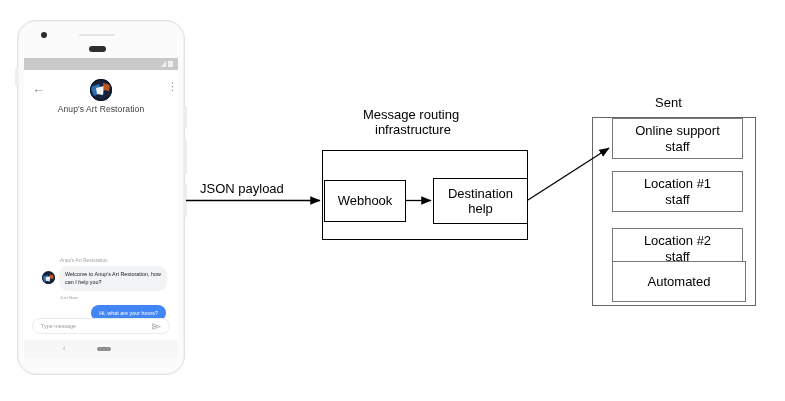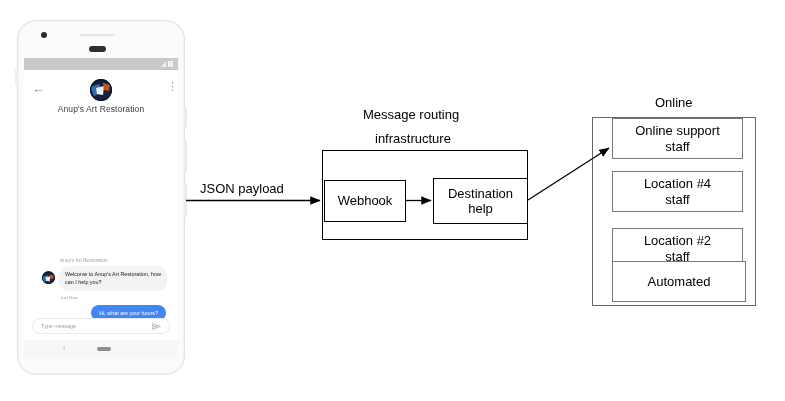--- a/index.html
+++ b/index.html
@@ -365,48 +365,48 @@
 
   <div class="phone-nav">
     <div class="nav-back">‹</div>
     <div class="nav-home"></div>
   </div>
 </div>
 
 <div class="diag-label" style="left:200px; top:181px;">JSON payload</div>
 
 <div class="diag-label" style="left:363px; top:107px;text-align:center;">Message routing</div>
-<div class="diag-label" style="left:375px; top:131px;">infrastructure</div>
+<div class="diag-label" style="left:375px; top:122px;">infrastructure</div>
 
 <div class="box thin" style="left:322px; top:150px; width:206px; height:90px;"></div>
 
 <div class="box thin" style="left:324px; top:180px; width:82px; height:42px;">
   <span>Webhook</span>
 </div>
 
 <div class="box thin" style="left:433px; top:178px; width:95px; height:46px;">
   <span>
     <span>Destination</span><br>
     <span>help</span>
   </span>
 </div>
 
-<div class="diag-label" style="left:655px; top:95px;">Online</div>
+<div class="diag-label" style="left:655px; top:95px;">Sent</div>
 
 <div class="box outer" style="left:592px; top:117px; width:164px; height:189px;"></div>
 
 <div class="box inner" style="left:612px; top:118px; width:131px; height:41px;">
   <span>
     <span>Online support</span><br>
     <span>staff</span>
   </span>
 </div>
 <div class="box inner" style="left:612px; top:171px; width:131px; height:41px;">
   <span>
-    <span>Location #4</span><br>
+    <span>Location #1</span><br>
     <span>staff</span>
   </span>
 </div>
 <div class="box inner" style="left:612px; top:228px; width:131px; height:41px;">
   <span>
     <span>Location #2</span><br>
     <span>staff</span>
   </span>
 </div>
 <div class="box inner" style="left:612px; top:261px; width:134px; height:41px;">

